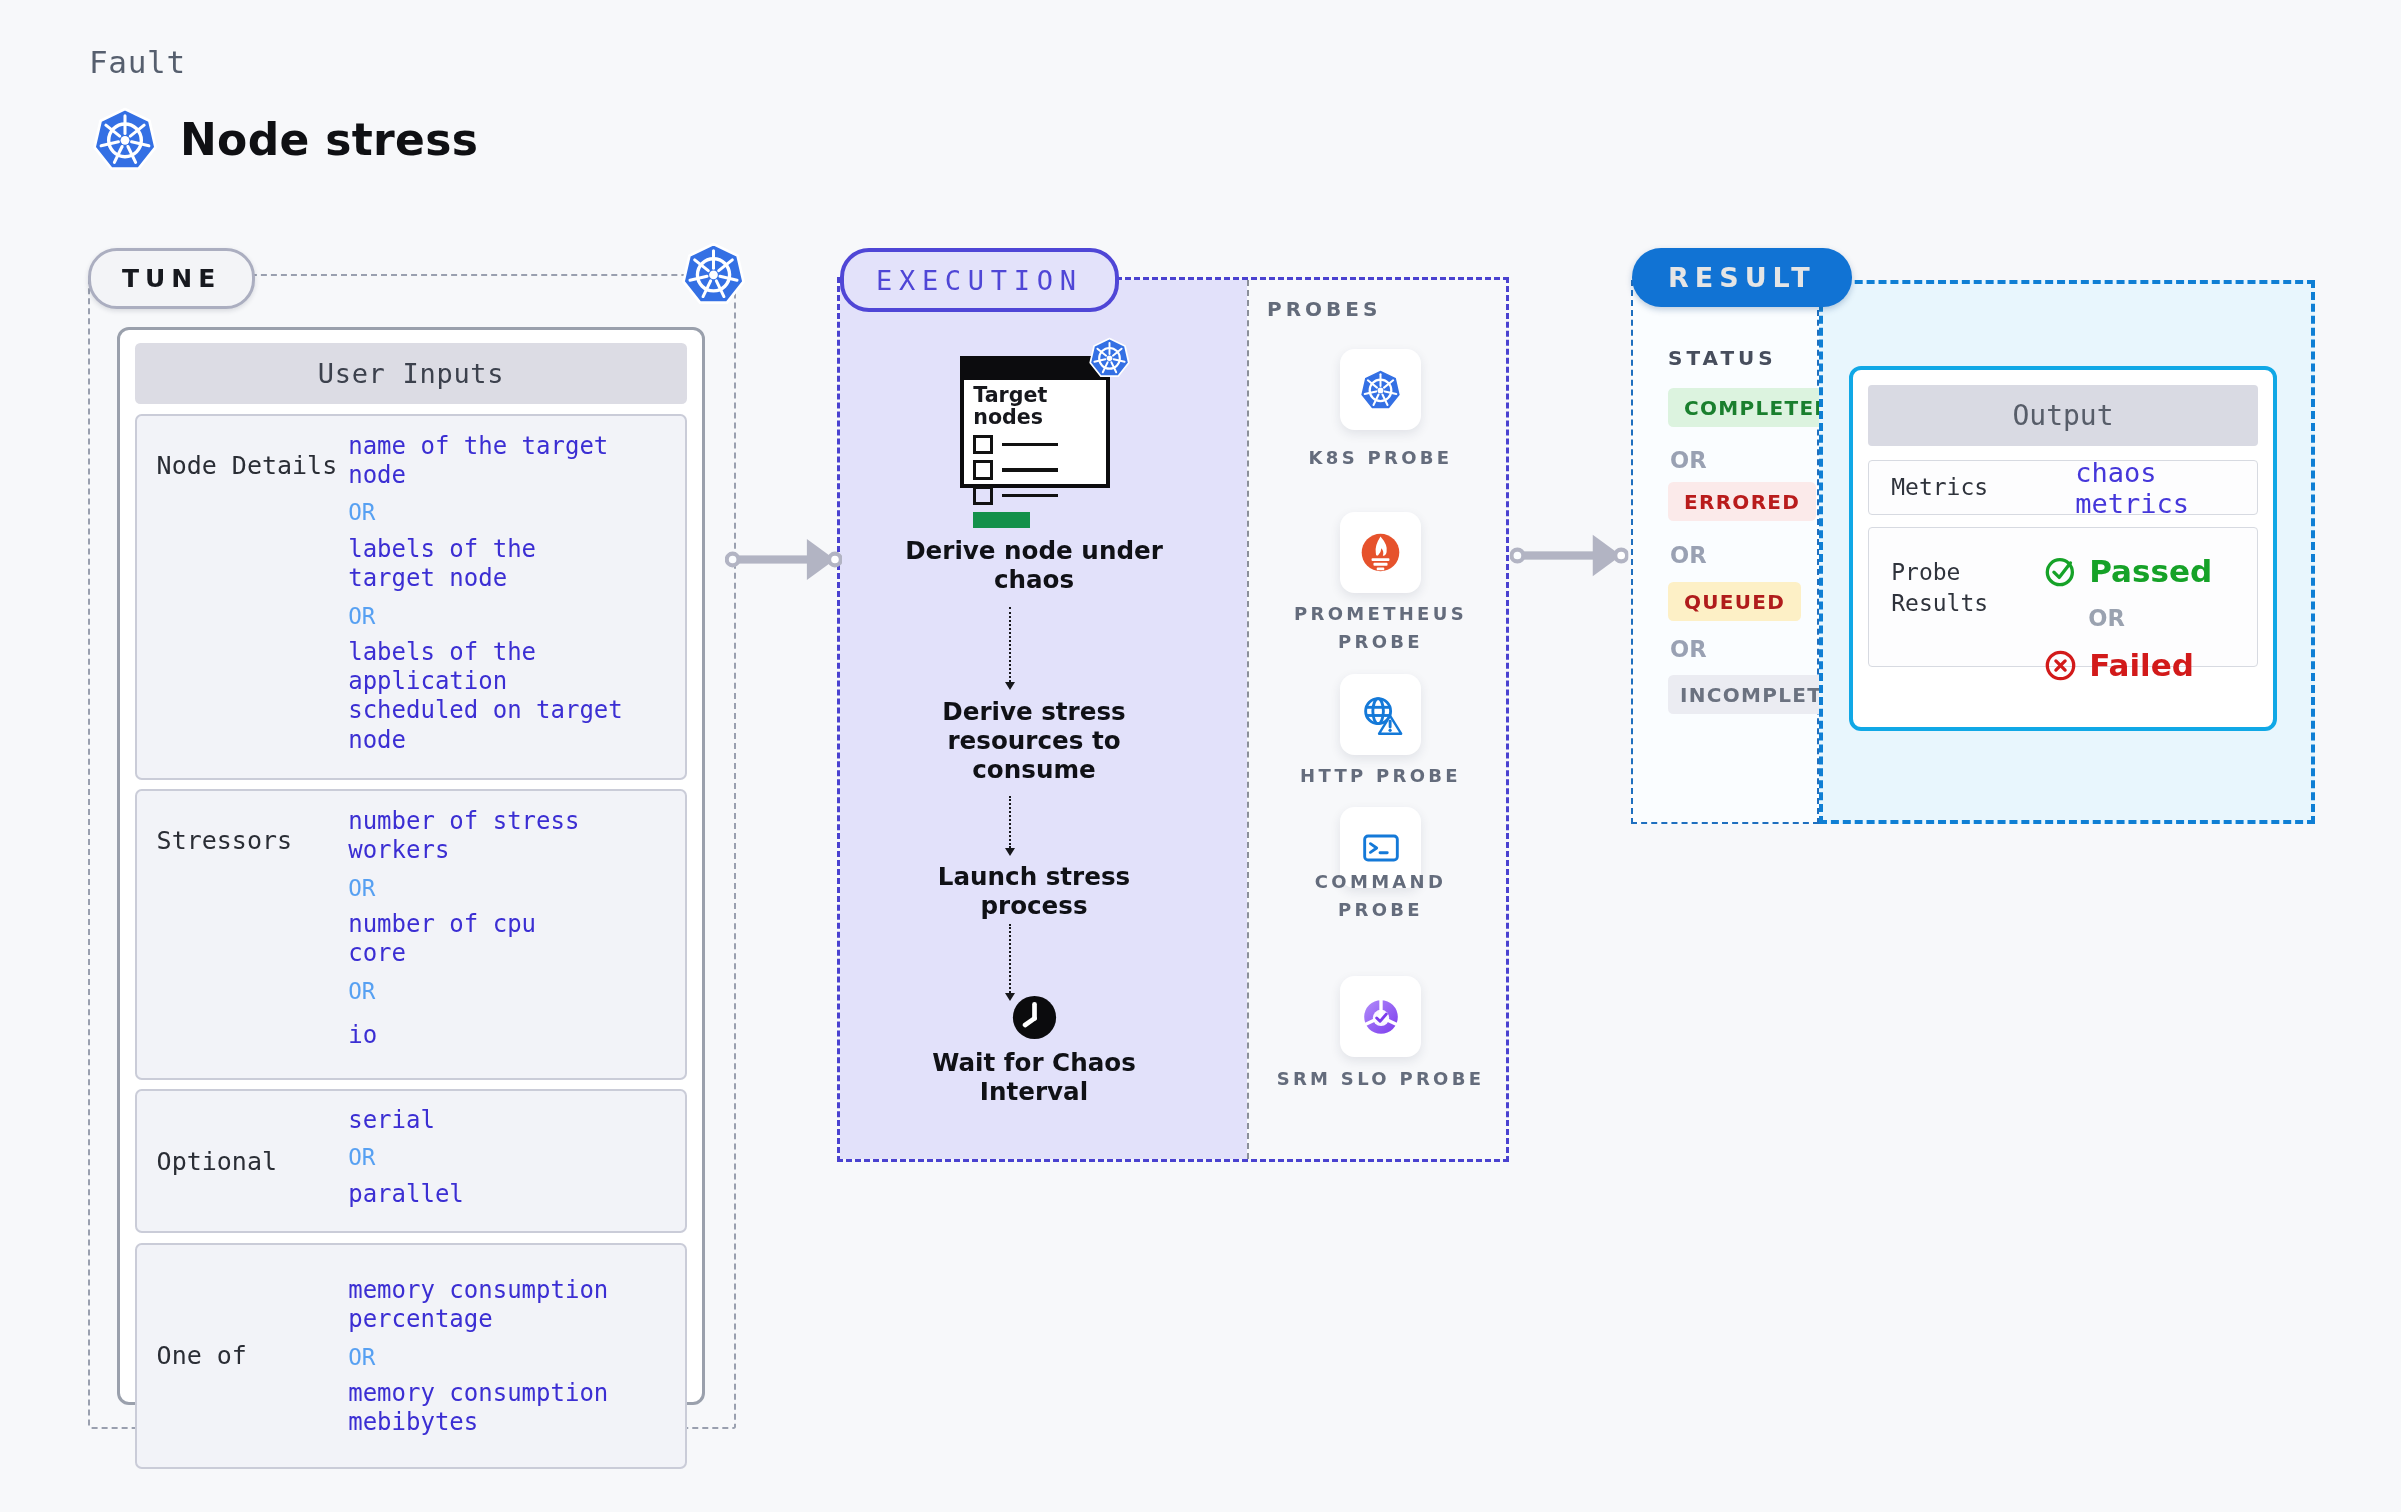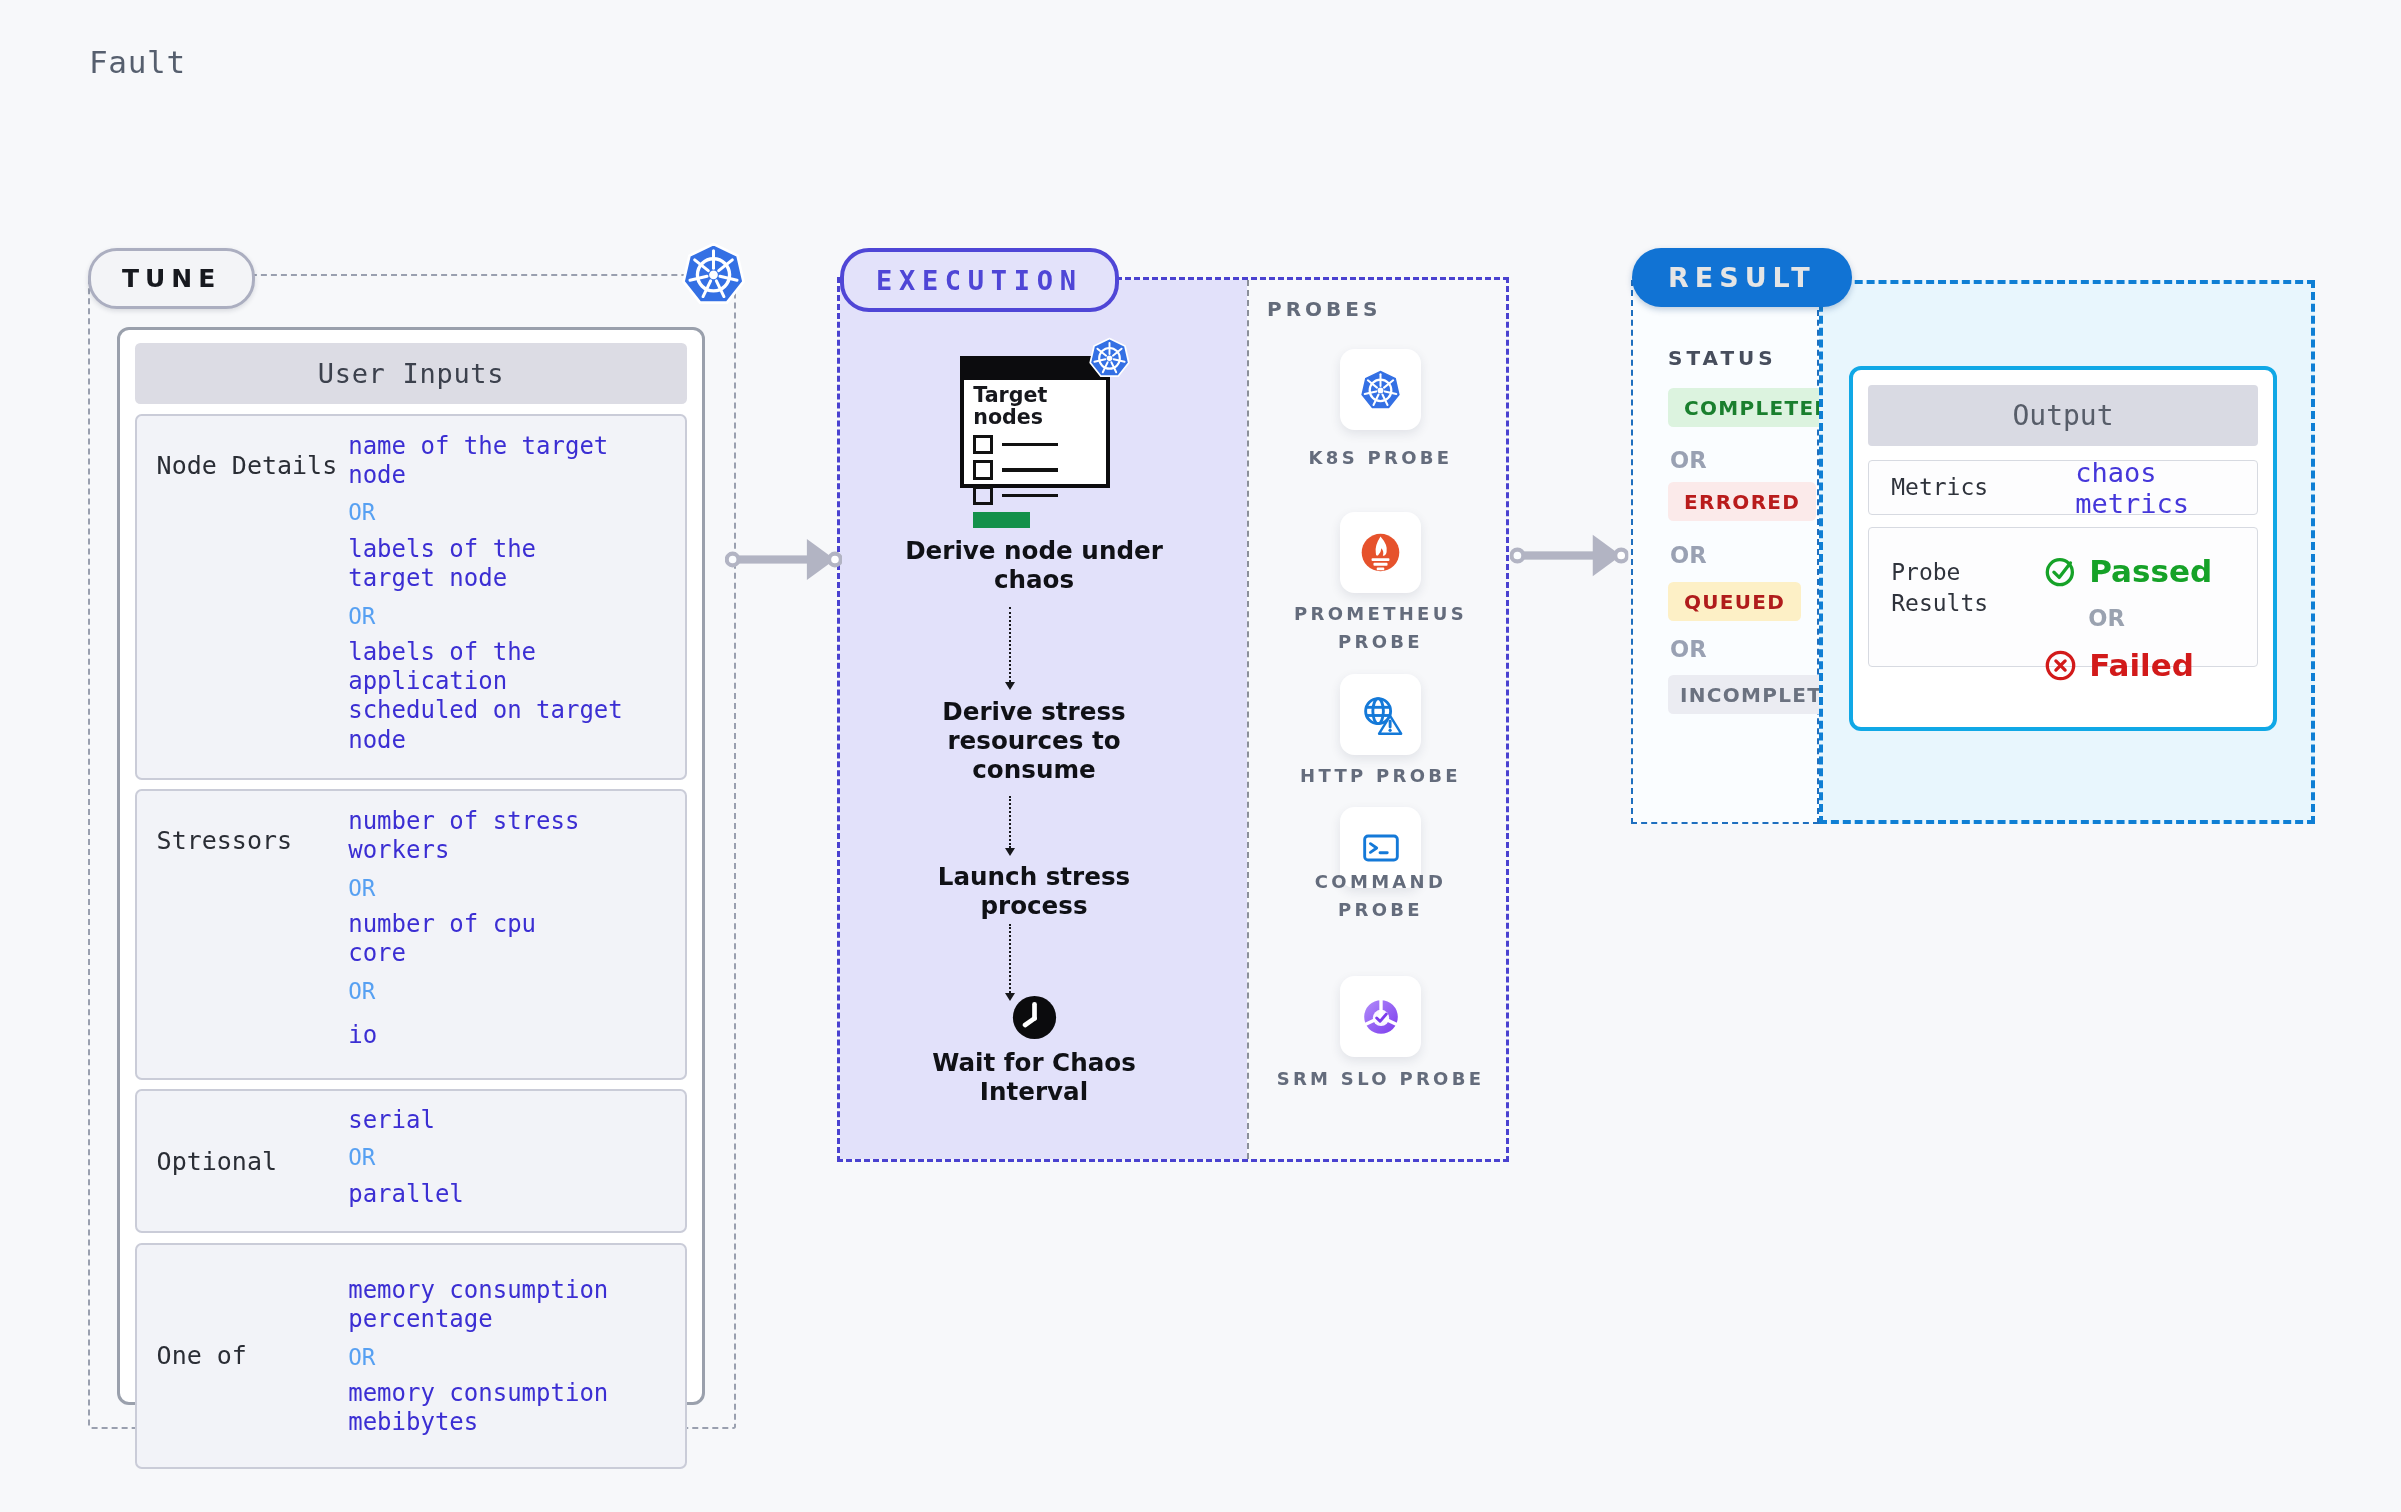--- a/index.html
+++ b/index.html
@@ -15,21 +15,21 @@
   .eyebrow{left:89px;top:44px;font-family:var(--mono);font-size:31px;color:#565f6e;letter-spacing:0.7px;}
   .titlerow{left:91px;top:105px;display:flex;align-items:center;gap:21px;}
   .logo-k8s{width:68px;height:68px;}
   .page-title{font-size:44px;font-weight:800;color:#0f1013;letter-spacing:0.3px;}
 
   
   .pill{position:absolute;display:flex;align-items:center;justify-content:center;border-radius:29px;z-index:6;}
   .pill-tune{left:88px;top:248px;height:55px;padding:0 31px;background:#f3f4f7;border:3.3px solid #abaec0;
     font-weight:800;font-size:25px;letter-spacing:6px;color:#17191f;box-shadow:0 2px 5.3px rgba(30,35,60,.14);}
   .pill-exec{left:840px;top:248px;height:56px;padding:0 32px;background:#e3e2fa;border:4px solid #4f46d6;
-    font-family:var(--mono);font-weight:700;font-size:27px;letter-spacing:6.7px;color:#4f46d6;}
+    font-family:var(--mono);font-weight:400;font-size:27px;letter-spacing:6.7px;color:#4f46d6;}
   .pill-result{left:1632px;top:248px;height:59px;padding:0 36px;background:#1173d4;border:none;
     font-weight:800;font-size:27px;letter-spacing:6px;color:#e5e5e5;box-shadow:0 2.7px 6.7px rgba(10,60,120,.25);}
 
   
   .tune-box{left:88px;top:274px;width:644px;height:1151px;border:2.7px dashed #9aa0af;border-radius:2.7px;z-index:1;}
   .tune-k8s{left:680px;top:240px;width:67px;height:67px;z-index:7;}
   .ui-panel{left:117px;top:327px;width:588px;height:1078px;background:#ffffff;border:3.3px solid #9aa0ac;border-radius:12px;z-index:3;box-sizing:border-box;}
   .ui-header{margin:13.3px 14.6px 9.3px 14.6px;height:61px;background:#dcdce4;border-radius:5.3px;display:flex;align-items:center;justify-content:center;
     font-family:var(--mono);font-size:27px;color:#3c414d;letter-spacing:0.7px;}
   .ui-row{margin:9.3px 14.6px;border:2px solid #caccd8;border-radius:6.7px;background:#f2f3f8;display:flex;box-sizing:border-box;}
@@ -182,20 +182,26 @@
       <symbol id="sym-conn-arrow" viewBox="0 0 200 86">
         <rect x="16" y="36" width="130" height="14" fill="#b2b4c3"></rect>
         <polygon points="140,8 140,78 188,43" fill="#b2b4c3"></polygon>
         <circle cx="13" cy="43" r="10" fill="#fbfdff" stroke="#b2b4c3" stroke-width="7"></circle>
         <circle cx="188" cy="43" r="10" fill="#ffffff" stroke="#b2b4c3" stroke-width="7"></circle>
       </symbol>
     </defs>
   </svg>
 
   <div class="abs eyebrow">Fault</div>
+  <div class="abs titlerow">
+    <svg class="logo-k8s" viewBox="0 0 102 102" width="68" height="68">
+        <use href="#sym-k8s"></use>
+      </svg>
+    <div class="page-title">Node stress</div>
+  </div>
 
   <div class="abs tune-box"></div>
   <div class="pill pill-tune">TUNE</div>
   <svg class="abs tune-k8s" viewBox="0 0 100 100" width="67" height="67">
       <use href="#sym-k8s"></use>
     </svg>
 
   <div class="abs ui-panel">
     <div class="ui-header">User Inputs</div>
 

